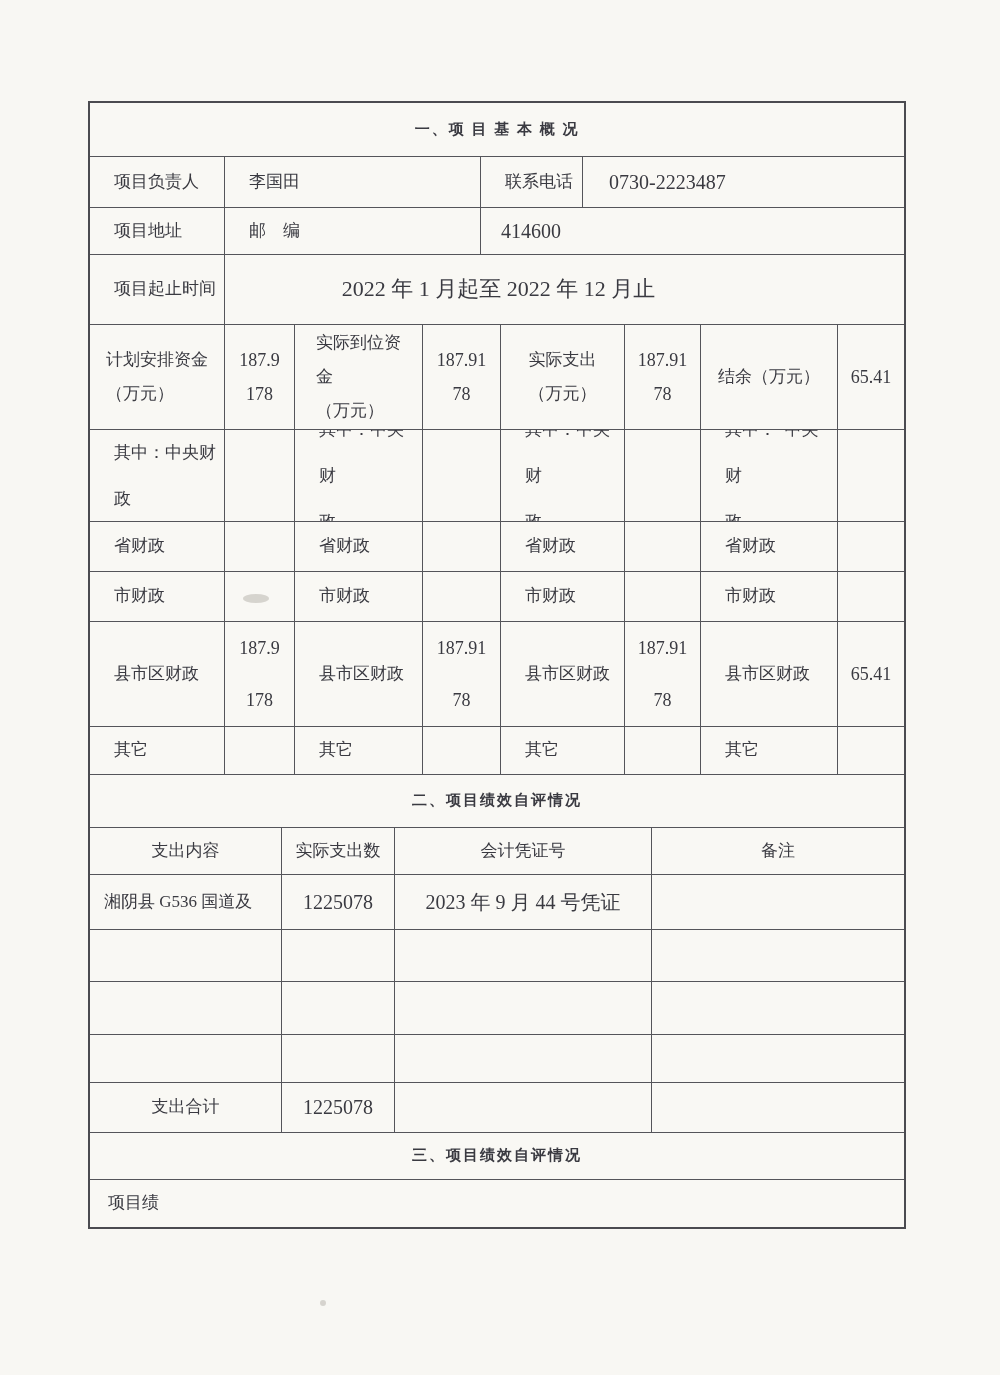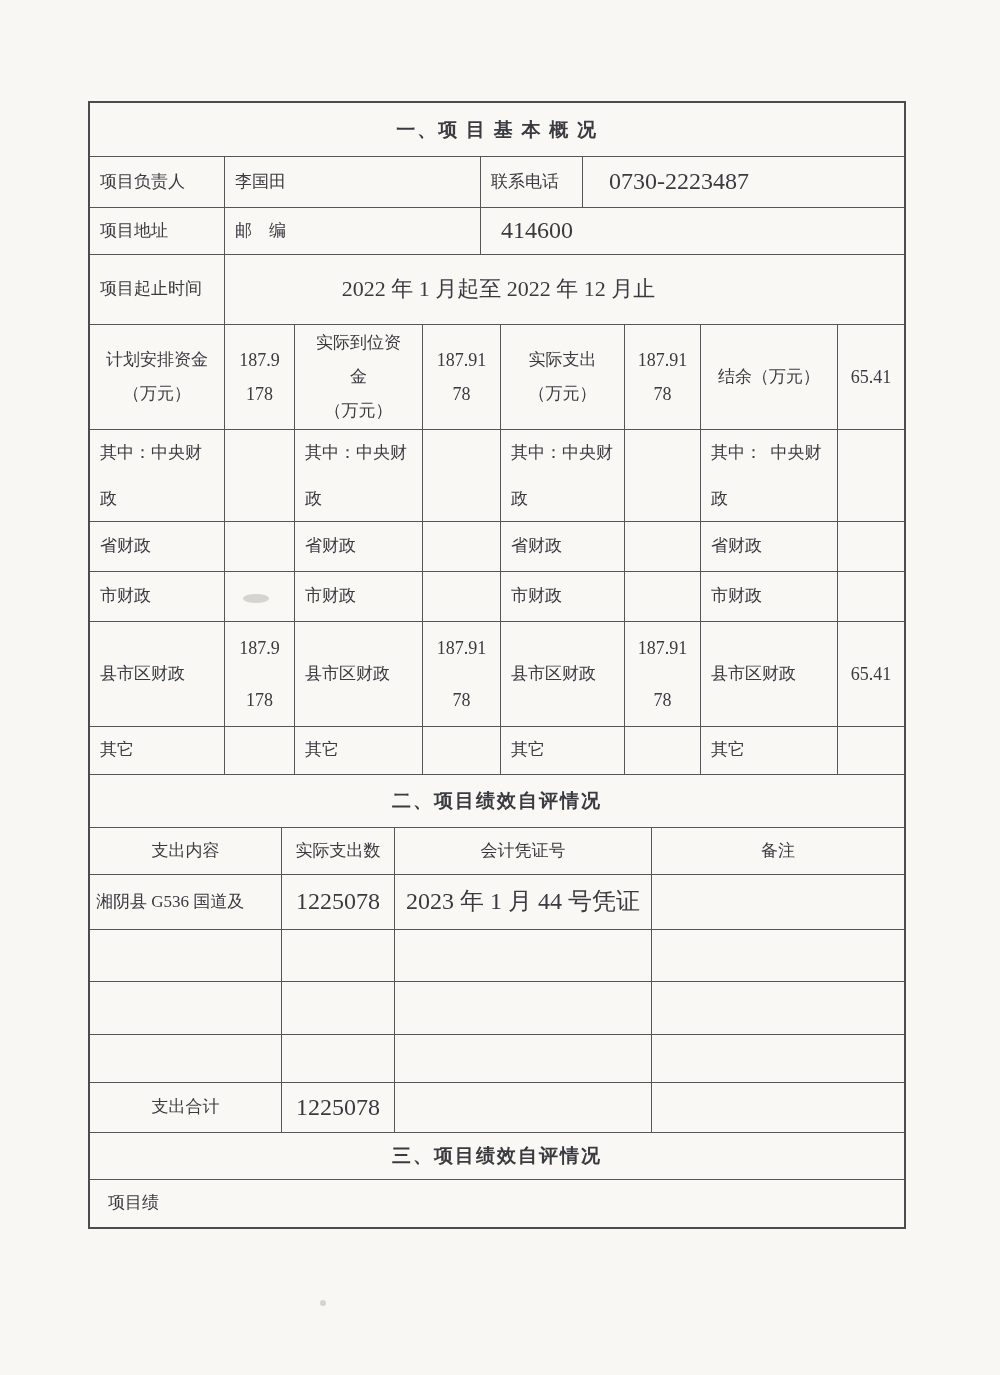--- a/index.html
+++ b/index.html
@@ -19,40 +19,40 @@
   .row:last-child { border-bottom:none; }
   .cell {
     display:flex; align-items:center; justify-content:flex-start;
     border-left:1px solid #55555a;
     padding:2px 8px;
     font-size:17px; line-height:1.55;
     white-space:pre-wrap; overflow:hidden;
   }
   .cell:first-child { border-left:none; }
   .c { justify-content:center; text-align:center; }
-  .lab { padding-left:10px; }
+  .lab { padding-left:24px; }
 
   
   .h54{height:54px}.h51{height:51px}.h47{height:47px}.h70{height:70px}
   .h105{height:105px}.h92{height:92px}.h50{height:50px}.h48{height:48px}
   .h53{height:53px}.h55{height:55px}.h52{height:52px}
 
   
   .cols-title { grid-template-columns:1fr; }
   .cols-info  { grid-template-columns:134px 256px 102px 1fr; }
   .cols-period{ grid-template-columns:134px 1fr; }
   .cols-funds { grid-template-columns:134px 70px 128px 78px 124px 76px 137px 1fr; }
   .cols-exp   { grid-template-columns:191px 113px 257px 1fr; }
   .cols-perf  { grid-template-columns:87px 500px 1fr; }
 
-  .sec-title { font-size:19px; font-weight:bold; letter-spacing:2px; justify-content:center; text-align:center; }
+  .sec-title { font-size:15px; font-weight:bold; letter-spacing:2px; justify-content:center; text-align:center; }
   .period-val { justify-content:center; text-align:center; padding-right:140px; font-size:22px; }
-  .num { font-size:24px; }
-
-  .funds-head .cell { justify-content:center; text-align:center; line-height:34px; }
+  .num { font-size:20px; }
+
+  .funds-head .cell { justify-content:center; text-align:left; line-height:34px; }
   .lh-wide  .cell { line-height:46px; }
   .lh-wider .cell.val { line-height:52px; }
   .funds .val { justify-content:center; text-align:center; font-size:18px; }
 
   .speck { position:absolute; border-radius:50%; background:#b9b6ae; opacity:.55; }
 </style>
 </head>
 <body>
 
 <div class="page">
@@ -165,23 +165,23 @@
     </div>
 
     <div class="row cols-exp h47">
       <div class="cell c">支出内容</div>
       <div class="cell c">实际支出数</div>
       <div class="cell c">会计凭证号</div>
       <div class="cell c">备注</div>
     </div>
 
     <div class="row cols-exp h55">
-      <div class="cell lab" style="padding-left:6px">湘阴县 G536 国道及</div>
+      <div class="cell lab" style="padding-left:14px">湘阴县 G536 国道及</div>
       <div class="cell c num">1225078</div>
-      <div class="cell c num">2023 年 1 月 44 号凭证</div>
+      <div class="cell c num">2023 年 9 月 44 号凭证</div>
       <div class="cell"></div>
     </div>
 
     <div class="row cols-exp h52">
       <div class="cell"></div>
       <div class="cell"></div>
       <div class="cell"></div>
       <div class="cell"></div>
     </div>
 

